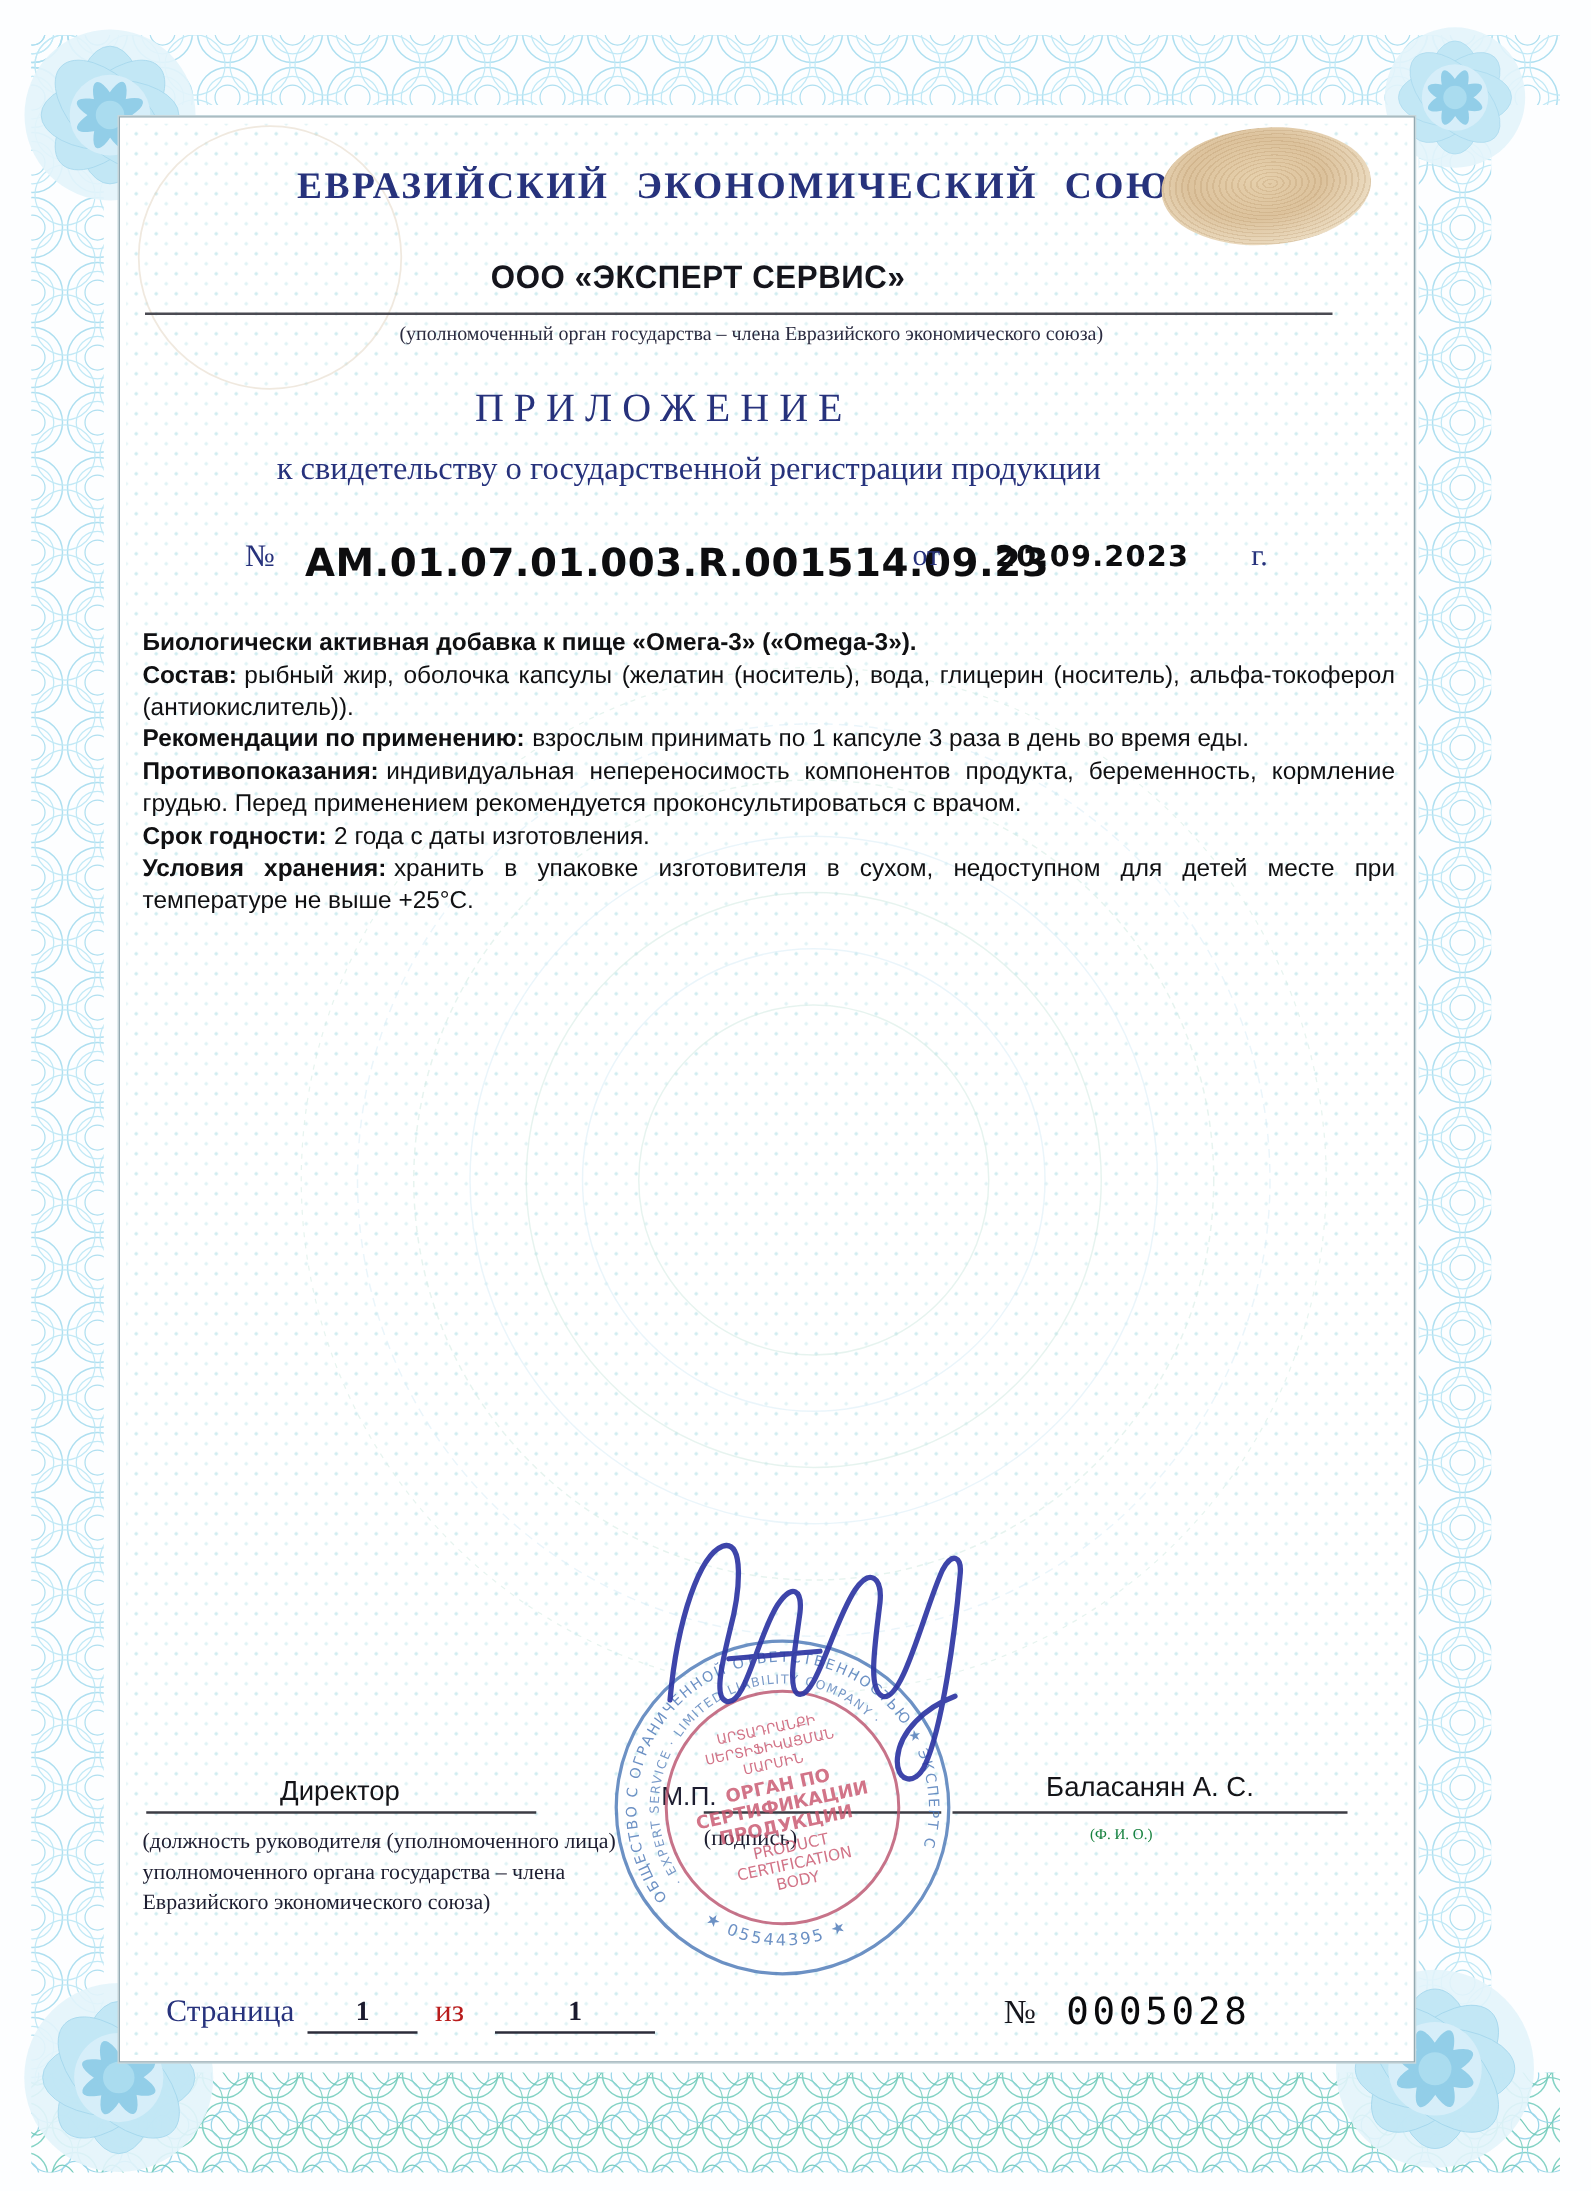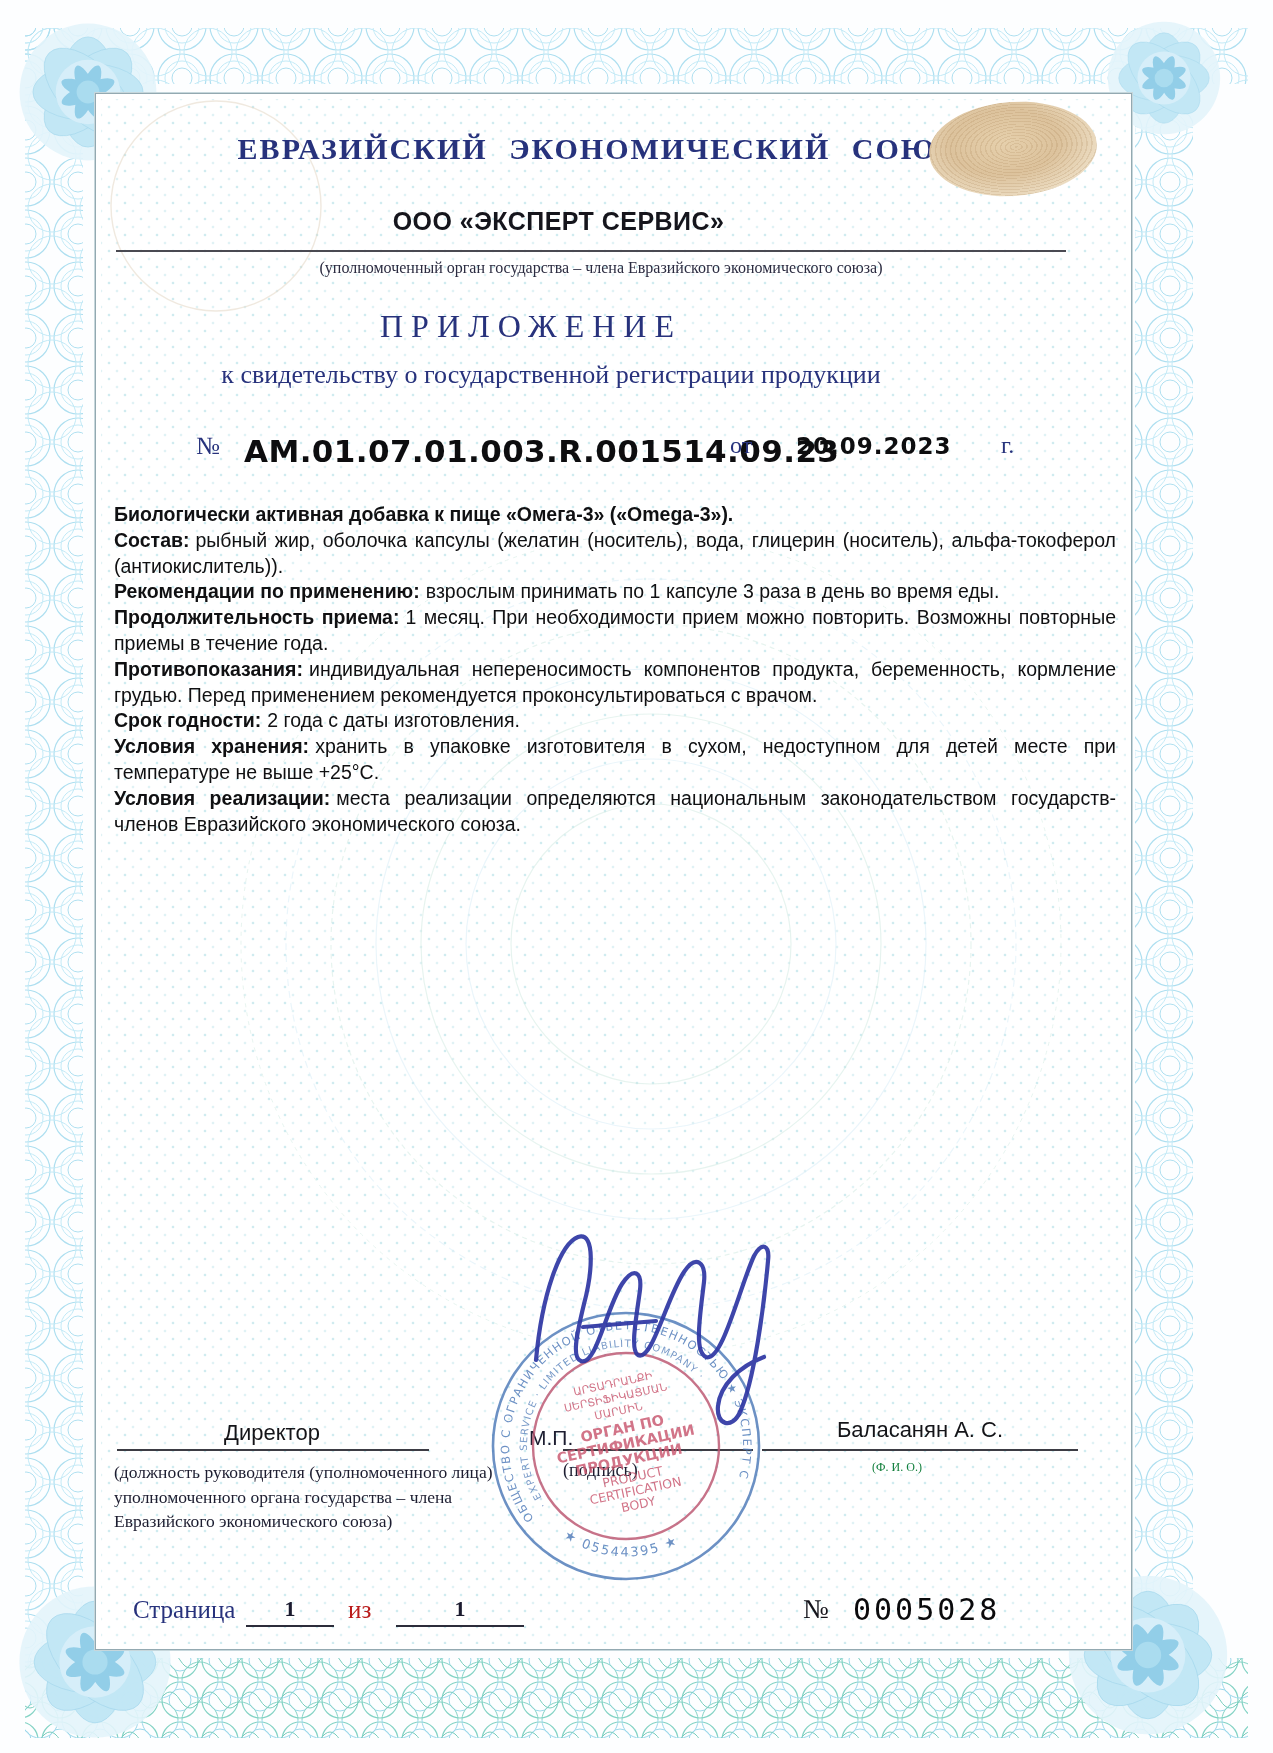--- a/index.html
+++ b/index.html
@@ -151,25 +151,23 @@
     <span class="abs num-label txt">№</span>
     <span class="abs num-value txt">AM.01.07.01.003.R.001514.09.23</span>
     <span class="abs num-from txt">от</span>
     <span class="abs num-date txt">20.09.2023</span>
     <span class="abs num-year txt">г.</span>
 
     <div class="abs body-text txt">
       <p class="product-line">Биологически активная добавка к пище «Омега-3» («Omega-3»).</p>
       <p><b>Состав:</b><span>рыбный жир, оболочка капсулы (желатин (носитель), вода, глицерин (носитель), альфа-токоферол (антиокислитель)).</span></p>
       <p><b>Рекомендации по применению:</b><span>взрослым принимать по 1 капсуле 3 раза в день во время еды.</span></p>
-      <p><b>Продолжительность приема:</b><span>1 месяц. При необходимости прием можно повторить. Возможны повторные приемы в течение года.</span></p>
       <p><b>Противопоказания:</b><span>индивидуальная непереносимость компонентов продукта, беременность, кормление грудью. Перед применением рекомендуется проконсультироваться с врачом.</span></p>
       <p><b>Срок годности:</b><span>2 года с даты изготовления.</span></p>
       <p><b>Условия хранения:</b><span>хранить в упаковке изготовителя в сухом, недоступном для детей месте при температуре не выше +25°C.</span></p>
-      <p><b>Условия реализации:</b><span>места реализации определяются национальным законодательством государств-членов Евразийского экономического союза.</span></p>
     </div>
 
     <div class="abs dir-label txt">Директор</div>
     <div class="abs sig-line dir-line txt"></div>
     <div class="abs dir-note txt">(должность руководителя (уполномоченного лица) уполномоченного органа государства – члена Евразийского экономического союза)</div>
     <div class="abs mp-label txt">М.П.</div>
     <div class="abs sig-line sign-line txt"></div>
     <div class="abs sign-note txt">(подпись)</div>
     <div class="abs name-label txt">Баласанян А. С.</div>
     <div class="abs sig-line name-line txt"></div>

